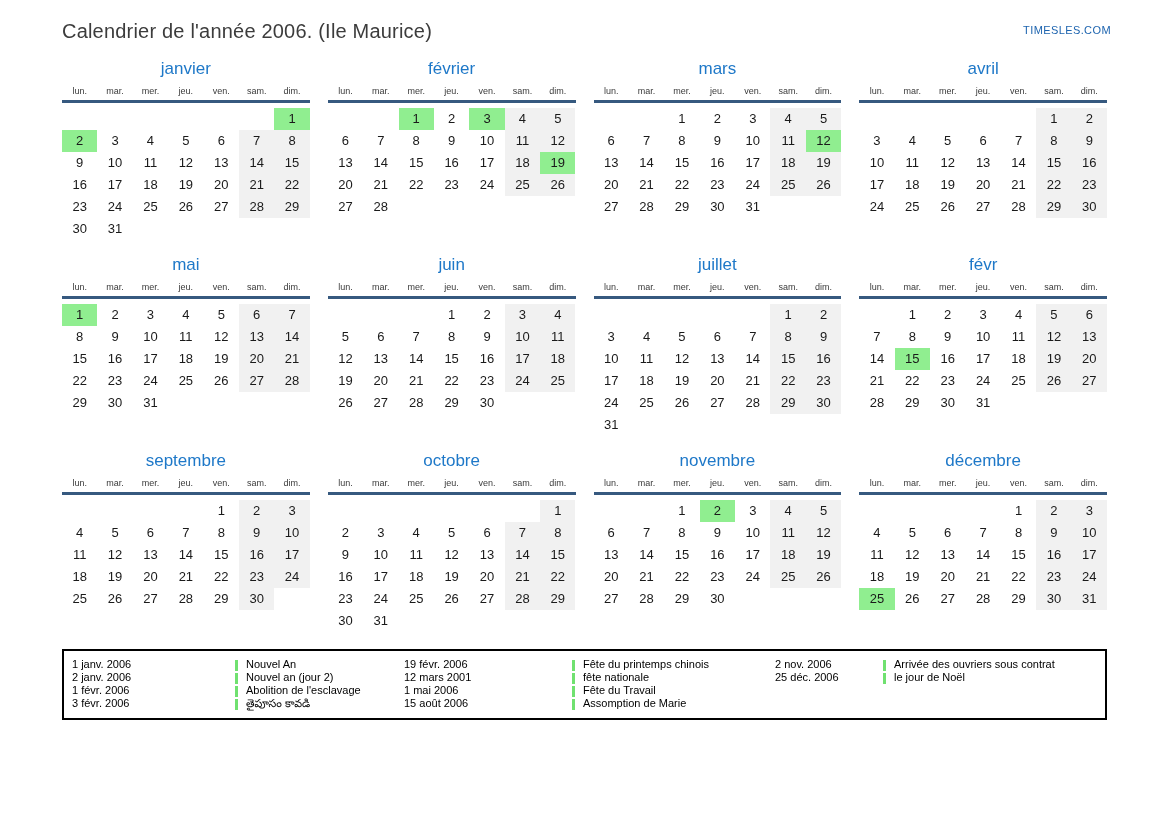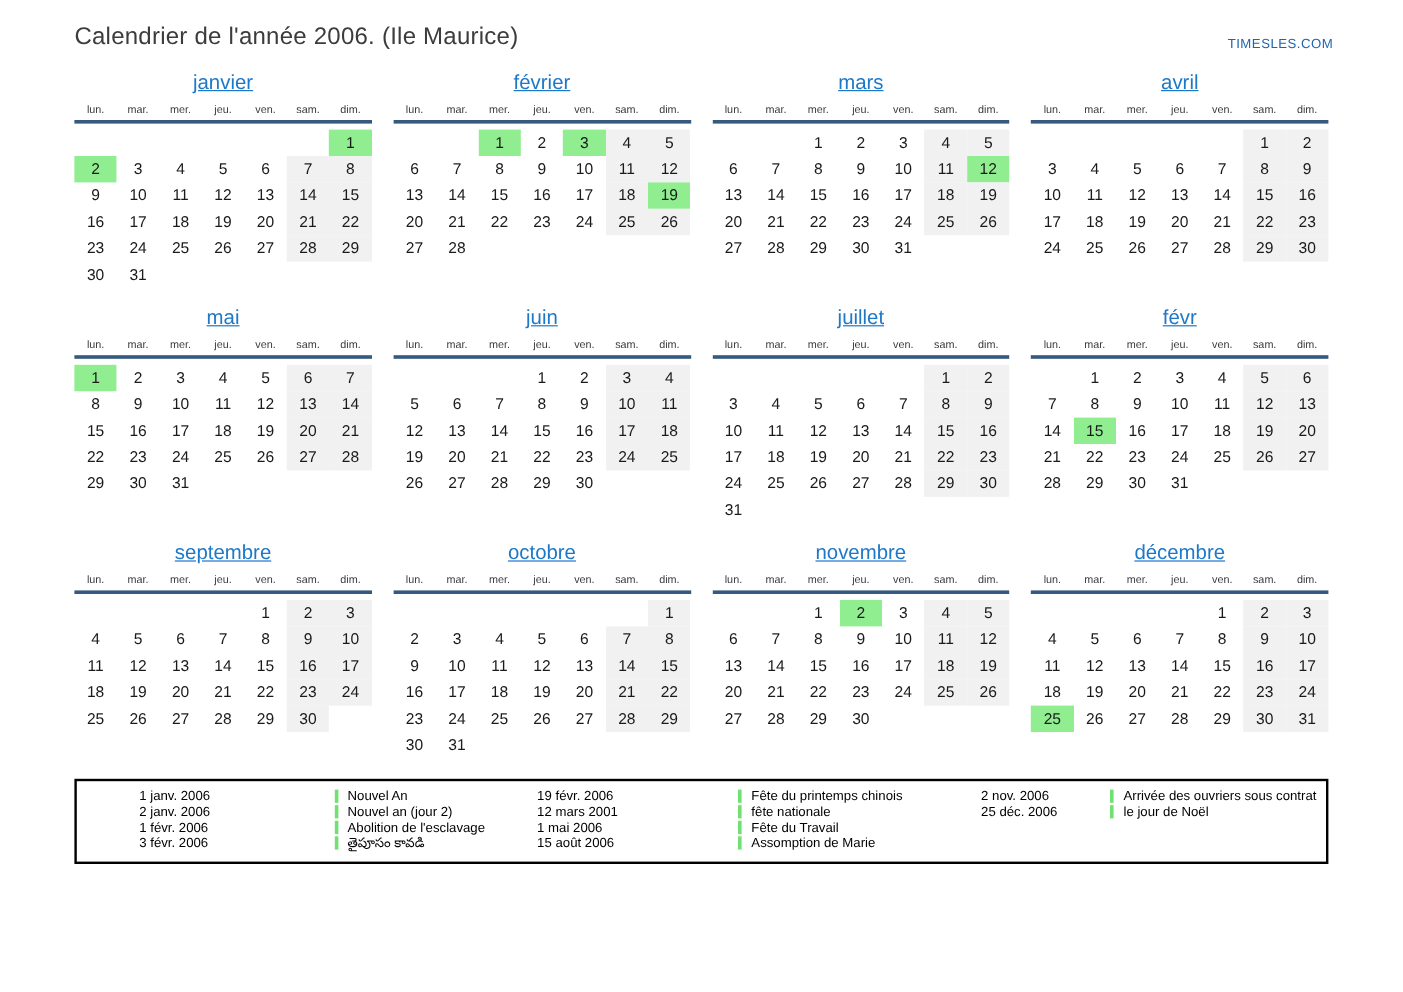--- a/index.html
+++ b/index.html
@@ -3,33 +3,33 @@
 <meta charset="utf-8">
 <style>
   * { box-sizing: border-box; margin: 0; padding: 0; }
   html, body { background: #fff; }
   body {
     width: 1169px; height: 827px;
     font-family: "Liberation Sans", sans-serif;
     position: relative; overflow: hidden;
   }
   .header {
-    display: flex; justify-content: space-between; align-items: flex-end;
+    display: flex; justify-content: space-between; align-items: flex-start;
     padding: 20px 58px 6px 62px;
   }
   .page-title { font-size: 20px; color: #3c3c3c; font-weight: 400; letter-spacing: 0.2px; }
   .site-link { font-size: 11px; color: #1d64af; margin-top: 4px; letter-spacing: 0.4px; text-decoration: none; cursor: pointer; }
 
   .months {
     display: grid; grid-template-columns: repeat(4, 1fr);
     column-gap: 18px; row-gap: 14px;
     padding: 10px 62px 0 62px;
   }
   .month { height: 182px; }
-  .month-title { text-align: center; color: #1e78c8; font-size: 17px; font-weight: 400; margin-bottom: 7px; text-decoration: underline; }
+  .month-title { text-align: center; color: #1e78c8; font-size: 17px; font-weight: 400; margin-bottom: 7px; }
   .weekrow { display: grid; grid-template-columns: repeat(7, 1fr); }
   .wd { text-align: center; font-size: 9px; color: #3a3a3a; padding-bottom: 4px; }
   .rule { height: 3px; background: #36597f; margin-bottom: 5px; }
   .day { height: 22px; line-height: 22px; text-align: center; font-size: 13px; color: #1a1a1a; }
   .day.weekend { background: #f1f1f1; }
   .day.holiday { background: #90ee90; }
 
   .legend {
     margin: 16px 62px 0 62px;
     border: 2px solid #000;
@@ -37,21 +37,21 @@
     padding: 7px 8px 8px 8px;
     min-height: 63px;
   }
   .legend-col { display: flex; flex-direction: column; }
   .legend-col:nth-child(1) { width: 134px; }
   .legend-col:nth-child(2) { width: 198px; padding-left: 29px; }
   .legend-col:nth-child(3) { width: 153px; }
   .legend-col:nth-child(4) { width: 218px; padding-left: 15px; }
   .legend-col:nth-child(5) { width: 108px; }
   .legend-col:nth-child(6) { flex: 1; }
-  .legend-item { font-size: 11px; line-height: 13px; color: #000; display: flex; align-items: flex-start; white-space: nowrap; margin-left: 44px; }
+  .legend-item { font-size: 11px; line-height: 13px; color: #000; display: flex; align-items: flex-end; white-space: nowrap; }
   .legend-item .bar { width: 3px; height: 11px; background: #70e170; margin-right: 8px; flex: 0 0 3px; }
 </style>
 </head>
 <body>
 
 <div class="header">
   <h1 class="page-title">Calendrier de l'année 2006. (Ile Maurice)</h1>
   <a class="site-link">TIMESLES.COM</a>
 </div>
 

